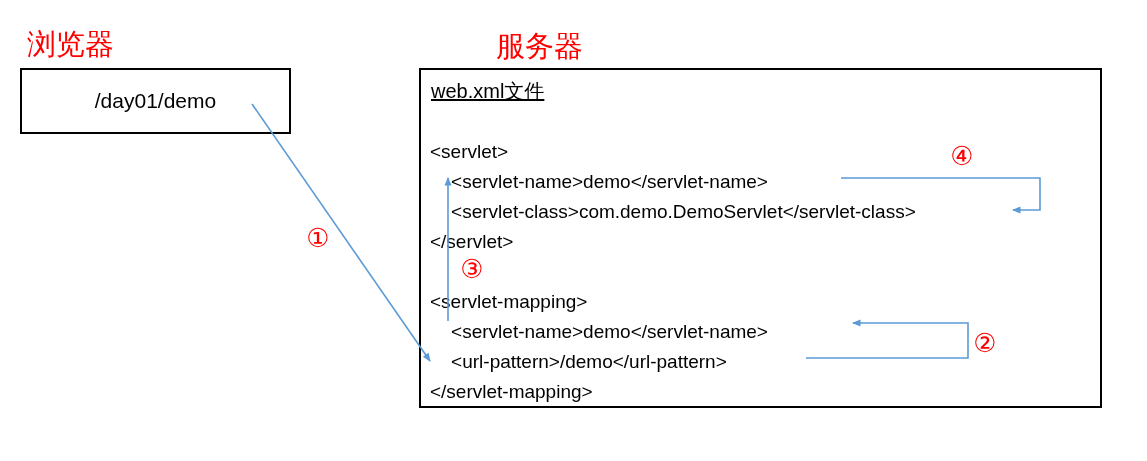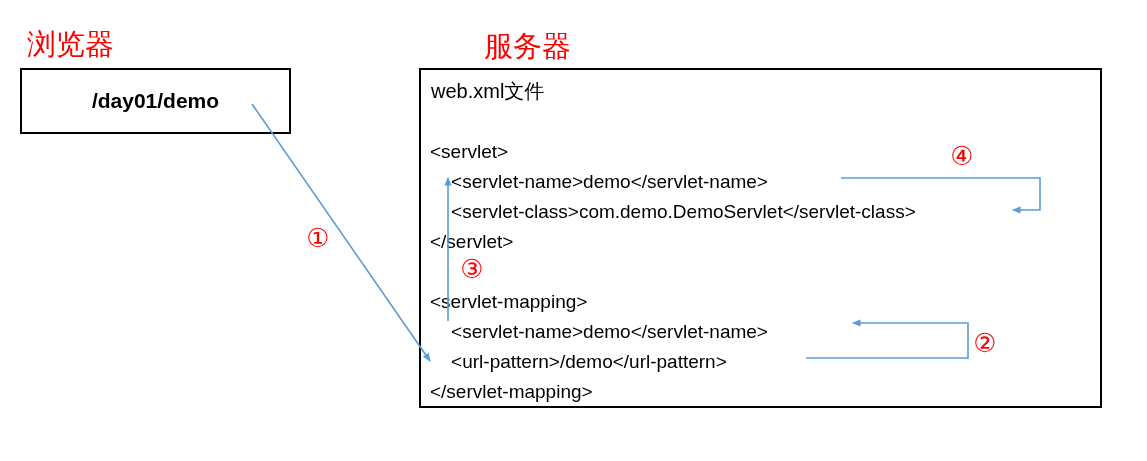--- a/index.html
+++ b/index.html
@@ -21,40 +21,40 @@
   }
   .abs { position: absolute; }
   .title {
     color: var(--title);
     font-family: "DejaVu Serif", serif;
     font-size: 29px;
     line-height: 1;
     white-space: nowrap;
   }
   .browser-title { left: 27px; top: 30px; }
-  .server-title  { left: 484px; top: 32px; }
+  .server-title  { left: 496px; top: 32px; }
   .browser-box {
     left: 20px; top: 68px;
     width: 271px; height: 66px;
     border: 2px solid var(--border);
     display: flex; align-items: center; justify-content: center;
     font-size: 21px;
     background: var(--bg);
-    font-weight: bold;
   }
   .server-box {
     left: 419px; top: 68px;
     width: 683px; height: 340px;
     border: 2px solid var(--border);
     background: var(--bg);
   }
   .file-label {
     left: 431px; top: 78px;
     font-size: 20px;
     white-space: nowrap;
+    text-decoration: underline;
   }
   .code-block {
     left: 430px; top: 137px;
     font-size: 19px;
     line-height: 30px;
     white-space: pre;
   }
   .code-line { min-height: 30px; }
   #arrow-layer {
     left: 0; top: 0;

